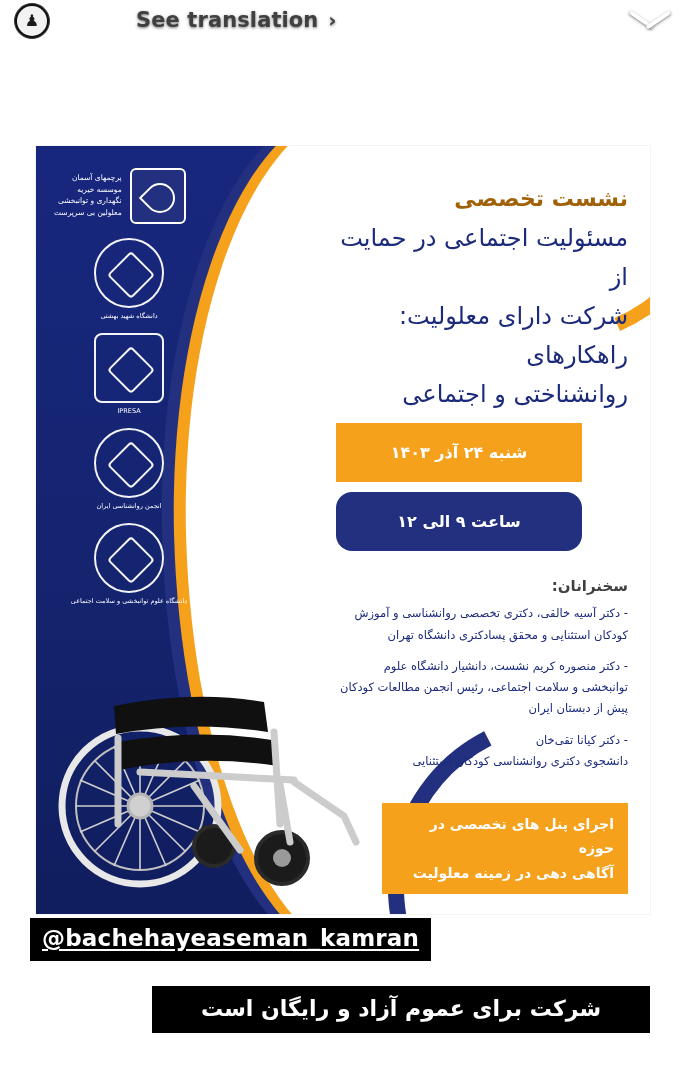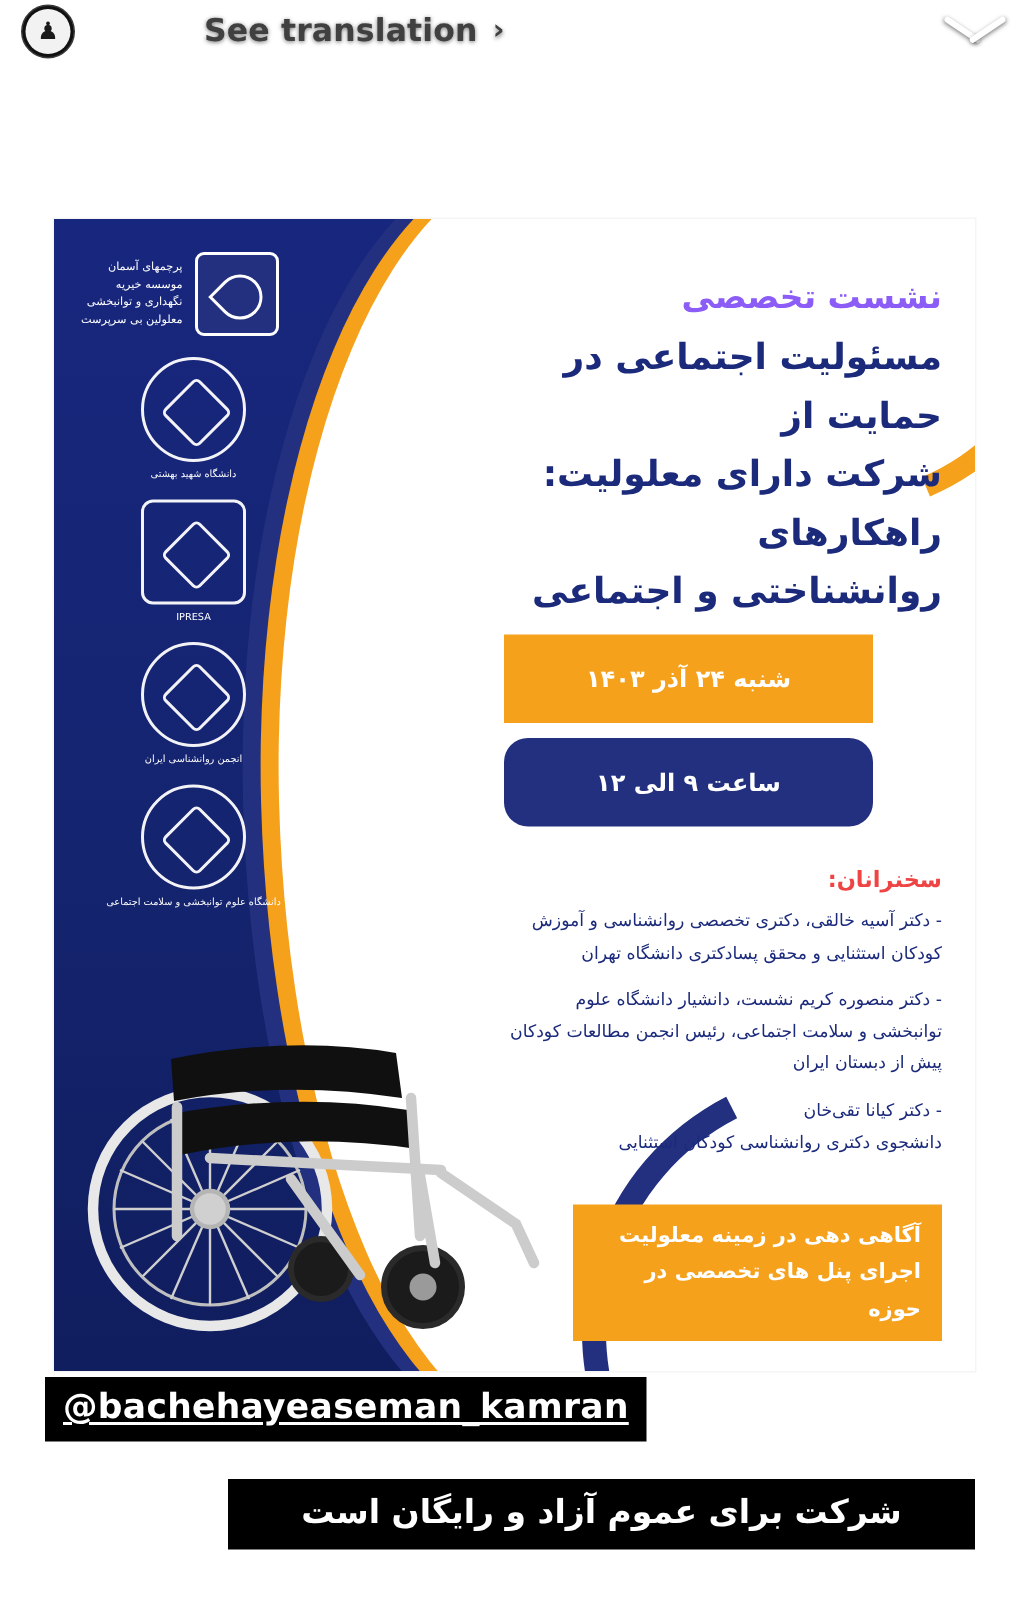--- a/index.html
+++ b/index.html
@@ -287,29 +287,29 @@
   #poster-content {
     position: absolute;
     left: 300px;
     right: 22px;
     top: 40px;
     bottom: 16px;
     direction: rtl;
     text-align: right;
   }
   .p-kicker {
-    color: #8b5cf6;
+    color: #a16207;
     font-size: 22px;
     font-weight: 700;
     margin-bottom: 8px;
   }
   .p-title {
     color: #1b2a7b;
     font-size: 24px;
-    font-weight: 700;
+    font-weight: 400;
     line-height: 1.62;
     margin: 0 0 6px 0;
   }
   .p-title .l2 { display: block; }
   .p-place {
     margin-top: 16px;
     color: #1b2a7b;
     font-size: 13.5px;
     line-height: 1.75;
     font-weight: 700;
@@ -324,21 +324,21 @@
     color: #ffffff;
     text-align: center;
     width: 218px;
     margin-right: auto;
     margin-left: 0;
   }
   .badge.orange { background: #f5a11c; color:#ffffff; }
   .badge.blue   { background: #22307f; border-radius: 16px; }
 
   .speakers-head {
-    color: #ef4444;
+    color: #404040;
     font-size: 15px;
     font-weight: 700;
     margin: 26px 0 8px 0;
   }
   .speaker {
     color: #1b2a7b;
     font-size: 11.5px;
     line-height: 1.85;
     margin-bottom: 10px;
   }
@@ -484,22 +484,22 @@
         <div class="badge orange">شنبه ۲۴ آذر ۱۴۰۳</div>
         <div class="badge blue">ساعت ۹ الی ۱۲</div>
 
         <div class="speakers-head">سخنرانان:</div>
         <div class="speaker">- دکتر آسیه خالقی، دکتری تخصصی روانشناسی و آموزش کودکان استثنایی و محقق پسادکتری دانشگاه تهران</div>
         <div class="speaker">- دکتر منصوره کریم نشست، دانشیار دانشگاه علوم توانبخشی و سلامت اجتماعی، رئیس انجمن مطالعات کودکان پیش از دبستان ایران</div>
         <div class="speaker" style="white-space:pre-line">- دکتر کیانا تقی‌خان
 دانشجوی دکتری روانشناسی کودکان استثنایی</div>
 
         <div id="footer-band">
+          <div>اجرای پنل های تخصصی در حوزه</div>
           <div>آگاهی دهی در زمینه معلولیت</div>
-          <div>اجرای پنل های تخصصی در حوزه</div>
         </div>
       </div>
     </div>
 
     <div id="handle-box">
       <span>@bachehayeaseman_kamran</span>
     </div>
 
     <div id="caption-box">شرکت برای عموم آزاد و رایگان است</div>
   </div>

